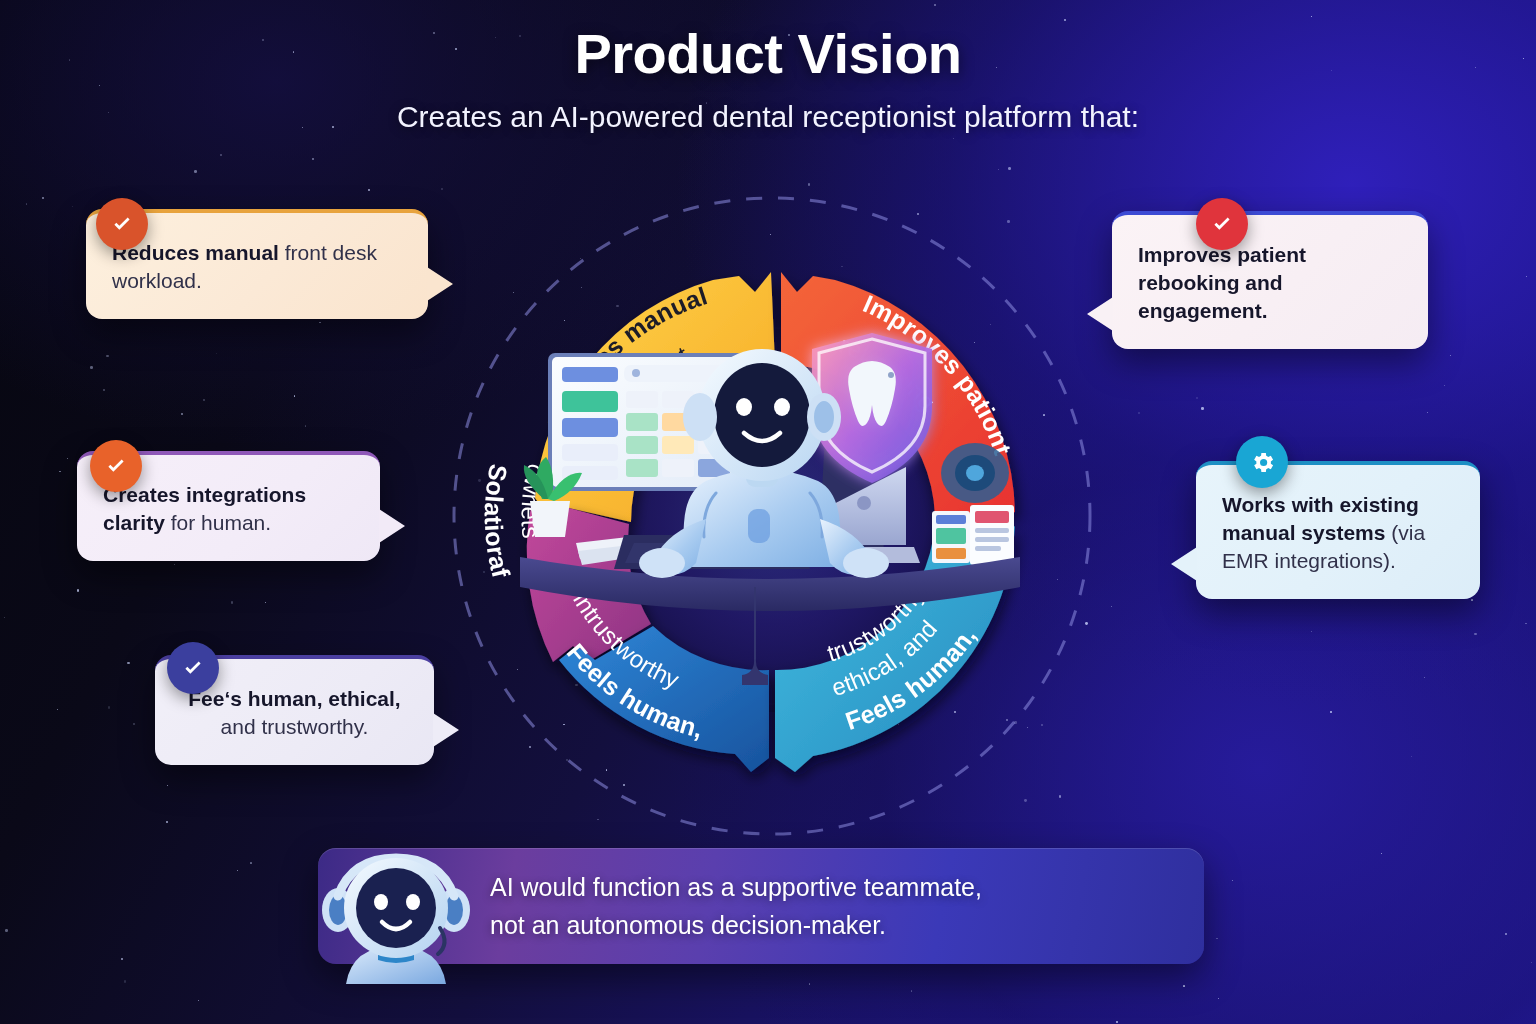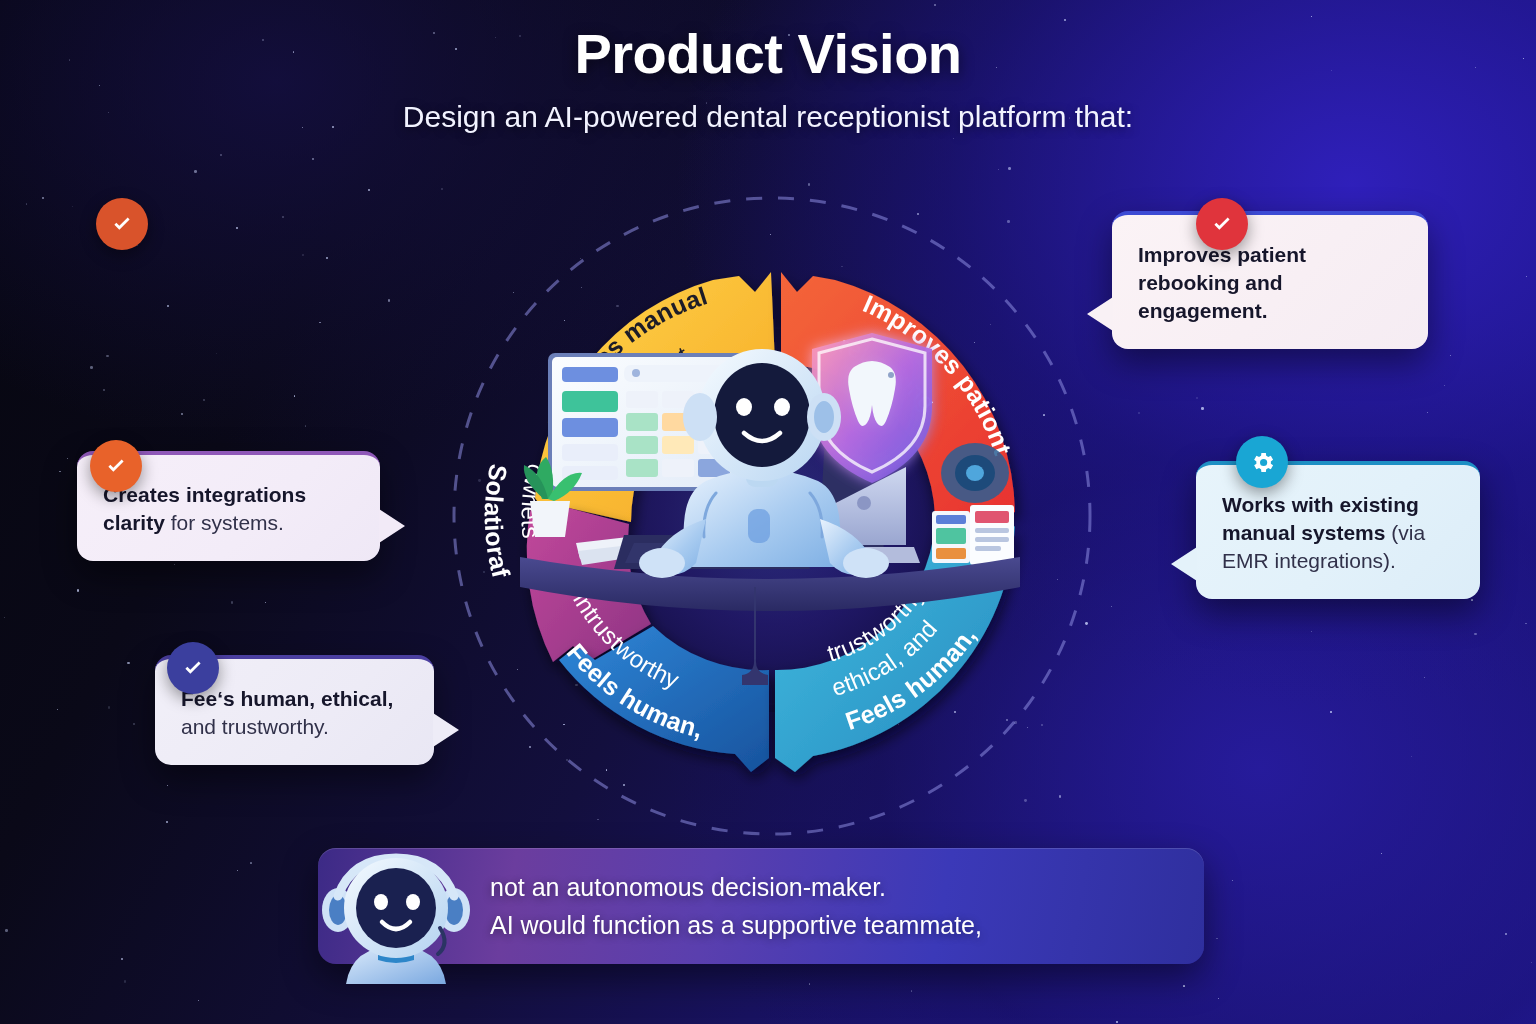--- a/index.html
+++ b/index.html
@@ -136,20 +136,21 @@
     left: 77px; top: 451px; width: 303px;
     background: linear-gradient(135deg, #f6eff9 0%, #f3ecf8 60%, #efe8f6 100%);
     border-top: 4px solid #8f58b8;
   }
   #bubble-2 .tail { border-left-color: #f2eaf7; }
 
   #bubble-3 {
     left: 155px; top: 655px; width: 279px;
     background: linear-gradient(135deg, #f1eff8 0%, #edebf6 60%, #e9e7f4 100%);
     border-top: 4px solid #4b3fa0;
+    text-align: center;
   }
   #bubble-3 .tail { border-left-color: #eeecf7; }
 
   #bubble-4 {
     left: 1112px; top: 211px; width: 316px;
     background: linear-gradient(135deg, #fbf3f6 0%, #f8eff4 55%, #f5ecf3 100%);
     border-top: 4px solid #3d4bd4;
   }
   #bubble-4 .tail { border-right-color: #f9f1f5; }
 
@@ -355,21 +356,21 @@
       <div class="star" style="width: 1.57156px; height: 1.57156px; left: 605.901px; top: 769.218px; opacity: 0.8;"></div>
       <div class="star" style="width: 1.40666px; height: 1.40666px; left: 140.567px; top: 548.301px; opacity: 0.68;"></div>
       <div class="star" style="width: 1.81393px; height: 1.81393px; left: 318.839px; top: 321.597px; opacity: 0.59;"></div>
       <div class="star" style="width: 2.45533px; height: 2.45533px; left: 1474.48px; top: 632.516px; opacity: 0.4;"></div>
       <div class="star" style="width: 0.770221px; height: 0.770221px; left: 579.882px; top: 257.699px; opacity: 0.36;"></div>
       <div class="star" style="width: 1.42193px; height: 1.42193px; left: 910.999px; top: 990.353px; opacity: 0.36;"></div>
     </div>
 
   <div class="header">
     <div class="title">Product Vision</div>
-    <div class="subtitle">Design an AI-powered dental receptionist platform that:</div>
+    <div class="subtitle">Creates an AI-powered dental receptionist platform that:</div>
   </div>
 
   <div id="wheel">
     <svg viewBox="0 0 778 682" xmlns="http://www.w3.org/2000/svg">
       <defs>
         <radialGradient id="coreGlow" cx="50%" cy="50%" r="50%">
           <stop offset="0%" stop-color="#3b3f9e" stop-opacity="0.55"></stop>
           <stop offset="55%" stop-color="#241b6e" stop-opacity="0.75"></stop>
           <stop offset="100%" stop-color="#120d42" stop-opacity="0.95"></stop>
         </radialGradient>
@@ -631,29 +632,34 @@
 
         <path d="M224 128 q18 16 36 0" fill="none" stroke="#ffffff" stroke-width="4.5" stroke-linecap="round"></path>
 
         <ellipse cx="180" cy="112" rx="17" ry="24" fill="#cde0f5"></ellipse>
         <ellipse cx="304" cy="112" rx="17" ry="24" fill="#cde0f5"></ellipse>
         <ellipse cx="304" cy="112" rx="10" ry="16" fill="#9dc0e8"></ellipse>
       </g>
     </svg>
   </div>
 
+  <div class="bubble" id="bubble-1">
+    <span class="b-strong">Reduces manual</span>
+    <span class="b-rest">front desk workload.</span>
+    <span class="tail right"></span>
+  </div>
   <div class="badge" style="left:96px; top:198px; background:#d9532b;">
     <svg viewBox="0 0 24 24">
       <path d="M9.2 16.6 4.8 12.2l1.7-1.7 2.7 2.7 7.4-7.4 1.7 1.7z"></path>
     </svg>
   </div>
 
   <div class="bubble" id="bubble-2">
     <span class="b-strong">Creates integrations clarity</span>
-    <span class="b-rest"> for systems.</span>
+    <span class="b-rest"> for human.</span>
     <span class="tail right"></span>
   </div>
   <div class="badge" style="left:90px; top:440px; background:#e8622a;">
     <svg viewBox="0 0 24 24">
       <path d="M9.2 16.6 4.8 12.2l1.7-1.7 2.7 2.7 7.4-7.4 1.7 1.7z"></path>
     </svg>
   </div>
 
   <div class="bubble" id="bubble-3">
     <span class="b-strong">Fee‘s human, ethical,</span>
@@ -683,22 +689,22 @@
     <span class="tail left"></span>
   </div>
   <div class="badge" style="left:1236px; top:436px; background:#19a6d4;">
     <svg viewBox="0 0 24 24">
       <path d="M19.4 13a7.6 7.6 0 0 0 0-2l2-1.5-2-3.4-2.4 1a7.5 7.5 0 0 0-1.7-1L15 3.5h-4l-.3 2.6a7.5 7.5 0 0 0-1.7 1l-2.4-1-2 3.4L6.6 11a7.6 7.6 0 0 0 0 2l-2 1.5 2 3.4 2.4-1a7.5 7.5 0 0 0 1.7 1l.3 2.6h4l.3-2.6a7.5 7.5 0 0 0 1.7-1l2.4 1 2-3.4zM13 15.2a3.2 3.2 0 1 1 0-6.4 3.2 3.2 0 0 1 0 6.4z"></path>
     </svg>
   </div>
 
   <div id="banner">
     <div class="banner-text">
+      <div>AI would function as a supportive teammate,</div>
       <div>not an autonomous decision-maker.</div>
-      <div>AI would function as a supportive teammate,</div>
     </div>
   </div>
   <div id="banner-mascot">
     <svg viewBox="0 0 168 132" xmlns="http://www.w3.org/2000/svg">
       <defs>
         <linearGradient id="mHelm" x1="0%" y1="0%" x2="100%" y2="100%">
           <stop offset="0%" stop-color="#f4faff"></stop>
             <stop offset="100%" stop-color="#b3d2f0"></stop>
         </linearGradient>
         <linearGradient id="mBody" x1="0%" y1="0%" x2="100%" y2="100%">

